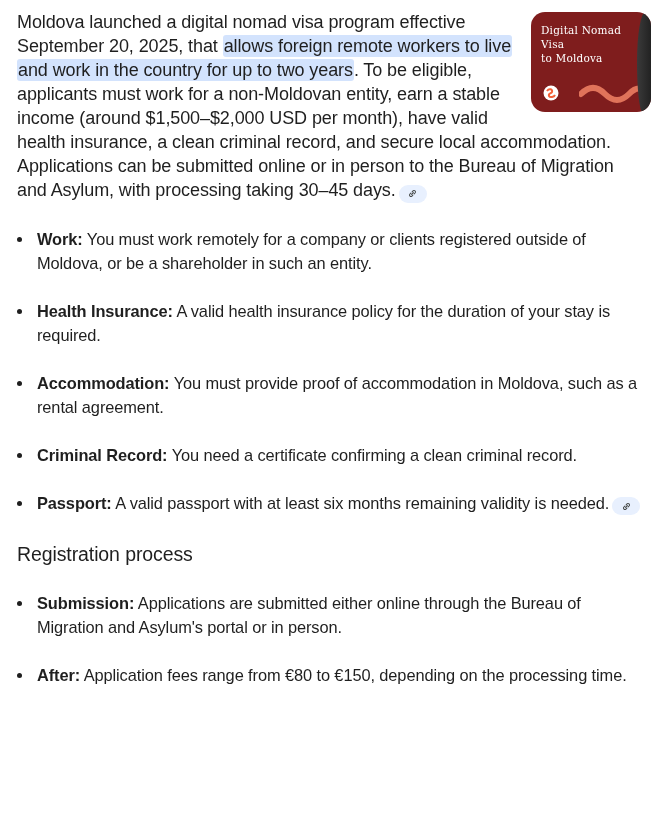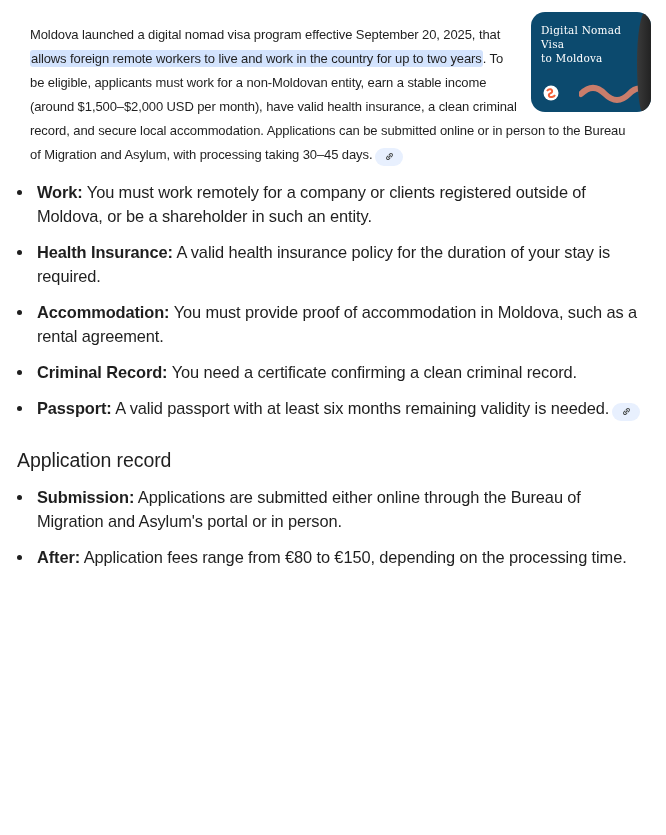--- a/index.html
+++ b/index.html
@@ -15,23 +15,23 @@
       font-family: "Liberation Sans", "DejaVu Sans", sans-serif;
       color: #1f1f1f;
     }
     .content {
       position: absolute;
       left: 17px;
       top: 10px;
       width: 630px;
     }
     .intro {
-      font-size: 13px;
+      font-size: 18px;
       line-height: 24px;
-      margin: 13px;
+      margin: 0;
       letter-spacing: -0.1px;
     }
     .highlight {
       background: #d3e3fd;
       border-radius: 3px;
       padding: 1px 1px;
       -webkit-box-decoration-break: clone;
       box-decoration-break: clone;
     }
     .cite-chip {
@@ -51,21 +51,21 @@
       height: 11px;
     }
     .thumb {
       float: right;
       width: 120px;
       height: 100px;
       margin: 2px -4px 6px 14px;
       border-radius: 14px;
       overflow: hidden;
       position: relative;
-      background: #0c4a6e;
+      background: #7f1d1d;
       cursor: pointer;
     }
     .thumb .dark-edge {
       position: absolute;
       right: 0;
       top: 0;
       width: 14px;
       height: 100%;
       background: linear-gradient(90deg, #3a3a3a, #222);
       border-radius: 60% 0 0 40% / 50% 0 0 50%;
@@ -108,20 +108,21 @@
       margin: 0;
       padding: 0;
     }
     li {
       position: relative;
       padding-left: 20px;
       font-size: 16.4px;
       line-height: 24px;
       margin-bottom: 12px;
       letter-spacing: -0.1px;
+      margin-top: 24px;
     }
     li .bullet {
       position: absolute;
       left: 0;
       top: 10px;
       width: 5px;
       height: 5px;
       border-radius: 50%;
       background: #1f1f1f;
     }
@@ -159,19 +160,19 @@
     <li><span class="bullet"></span><b>Health Insurance:</b><span> A valid health insurance policy for the duration of your stay is required.</span></li>
     <li><span class="bullet"></span><b>Accommodation:</b><span> You must provide proof of accommodation in Moldova, such as a rental agreement.</span></li>
     <li><span class="bullet"></span><b>Criminal Record:</b><span> You need a certificate confirming a clean criminal record.</span></li>
     <li><span class="bullet"></span><b>Passport:</b><span> A valid passport with at least six months remaining validity is needed.</span><span class="cite-chip">
           <svg viewBox="0 0 12 12">
             <path d="M5 7 L7 5 M4.2 5.6 L3 6.8 a1.6 1.6 0 0 0 2.2 2.2 L6.4 7.8 M7.8 6.4 L9 5.2 a1.6 1.6 0 0 0 -2.2 -2.2 L5.6 4.2" stroke="#444746" stroke-width="1.1" fill="none" stroke-linecap="round"></path>
           </svg>
         </span></li>
   </ul>
 
-  <h2>Application record</h2>
+  <h2>Registration process</h2>
   <ul>
     <li><span class="bullet"></span><b>Submission:</b><span> Applications are submitted either online through the Bureau of Migration and Asylum's portal or in person.</span></li>
     <li><span class="bullet"></span><b>After:</b><span> Application fees range from €80 to €150, depending on the processing time.</span></li>
   </ul>
 
 </div>
 
 </body></html>

